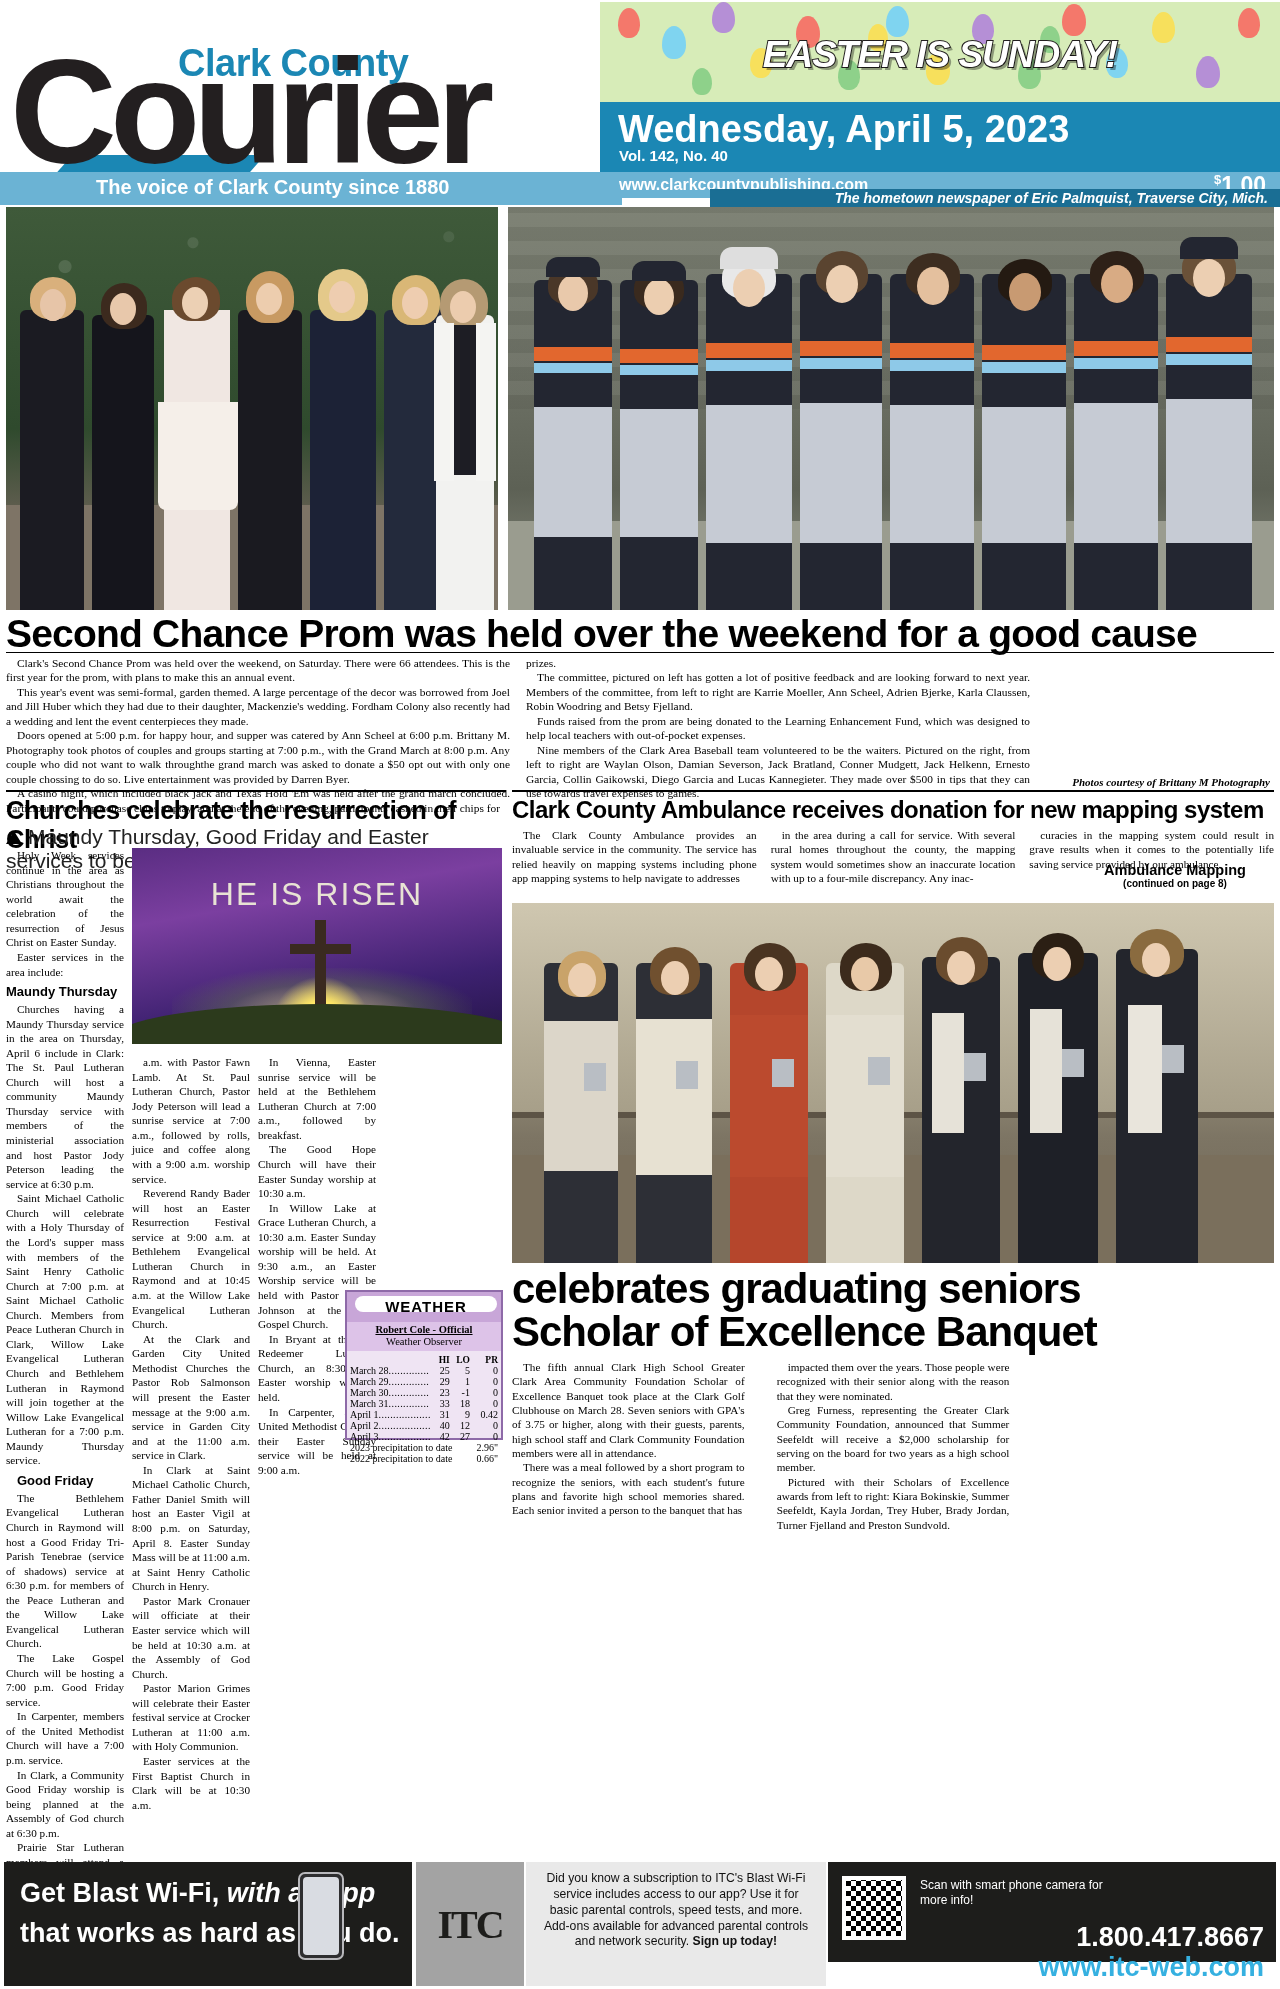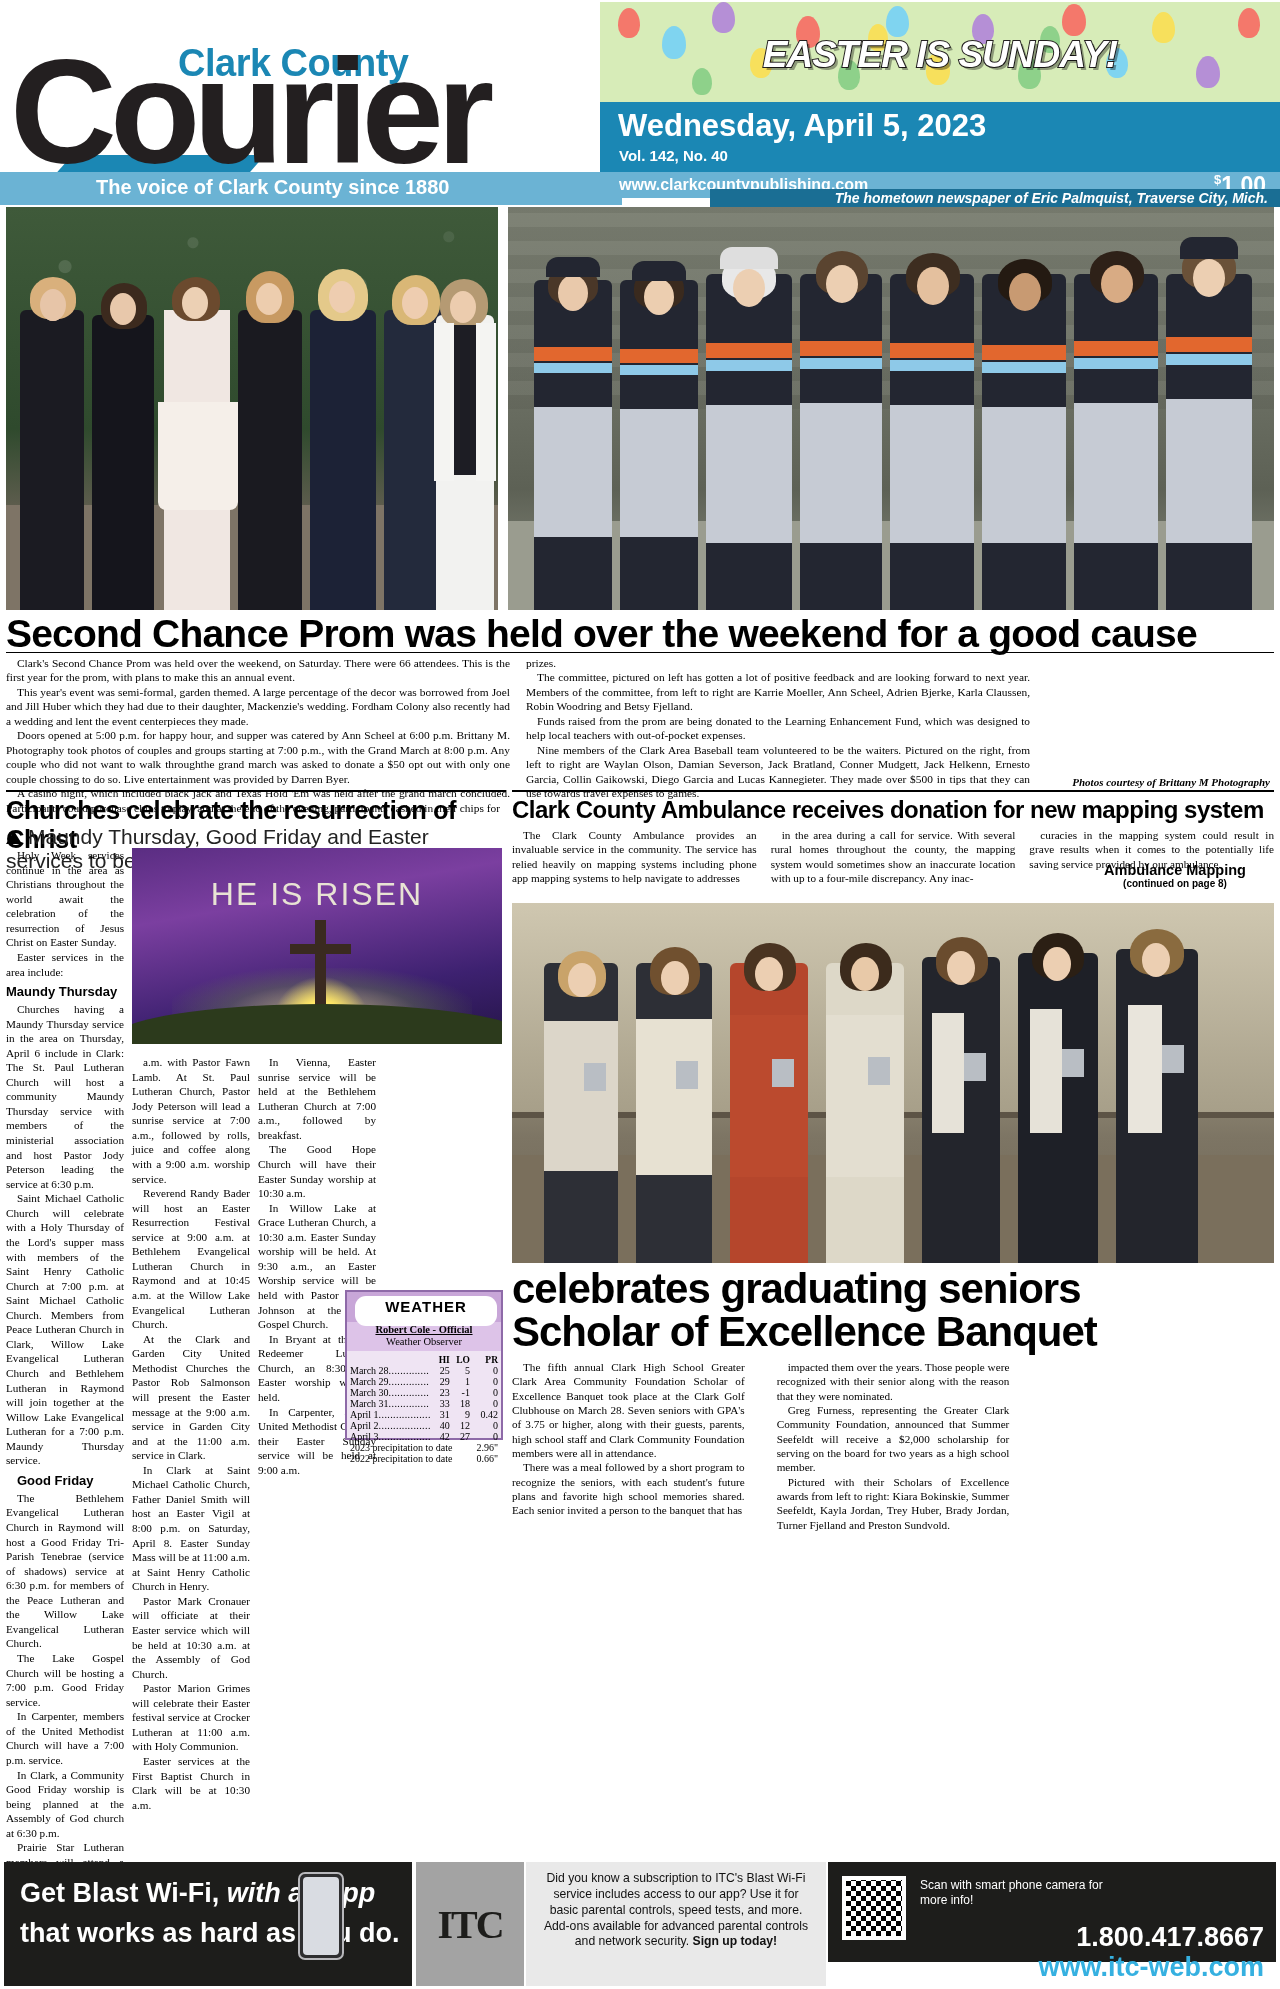--- a/index.html
+++ b/index.html
@@ -59,21 +59,21 @@
     letter-spacing: -1px;
     text-shadow: 3px 3px 0 rgba(0,0,0,0.35);
   }
   .date-band {
     position: absolute; left: 0; top: 102px; width: 680px; height: 70px;
     background: #1b87b4;
   }
   .date-main {
     position: absolute; left: 18px; top: 108px;
     font-family: "Liberation Sans", sans-serif;
-    font-weight: bold; font-size: 31px; color: #ffffff;
+    font-weight: bold; font-size: 38px; color: #ffffff;
   }
   .date-vol {
     position: absolute; left: 19px; top: 147px;
     font-family: "Liberation Sans", sans-serif;
     font-weight: bold; font-size: 15px; color: #ffffff;
   }
   .url-band {
     position: absolute; left: 0; top: 172px; width: 680px; height: 26px;
     background: #6bb3d4;
   }
@@ -214,21 +214,21 @@
 
   
   .weather-box {
     position: absolute; top: 1290px; left: 345px; width: 158px; height: 150px;
     border: 2px solid #8e6aa8; background: #efe4f3;
   }
   .weather-title-wrap {
     position: relative; height: 30px; background: #c8a6d8;
   }
   .weather-title-pill {
-    position: absolute; left: 8px; top: 4px; width: 142px; height: 30px;
+    position: absolute; left: 8px; top: 4px; width: 142px; height: 16px;
     background: #ffffff; border-radius: 11px;
     text-align: center;
     font-family: "Liberation Sans", sans-serif; font-weight: bold;
     font-size: 15px; line-height: 22px; letter-spacing: 1px;
   }
   .weather-obs {
     background: #ddc3e8; text-align: center; padding: 2px 0 3px 0;
     font-size: 10.5px; line-height: 1.15;
   }
   .weather-obs .wo1 { font-weight: bold; text-decoration: underline; }

